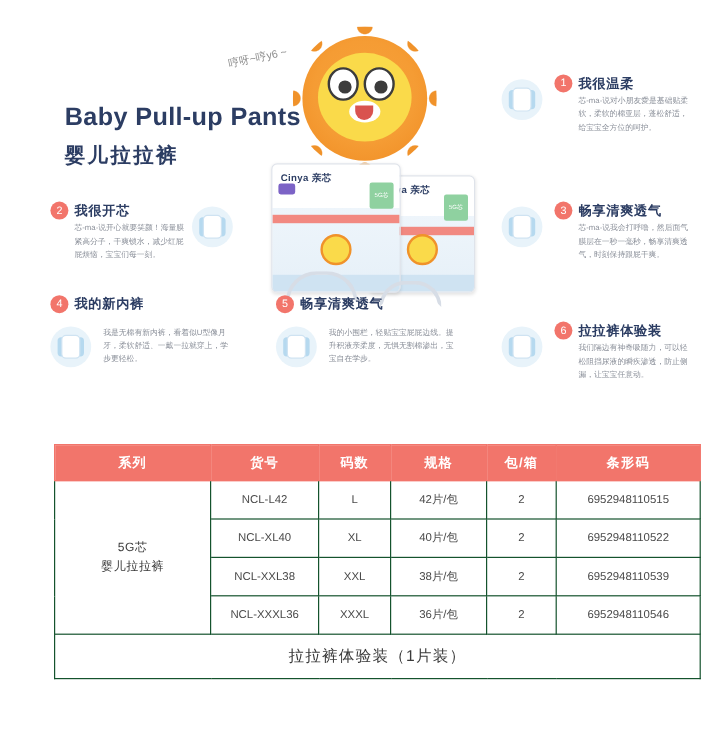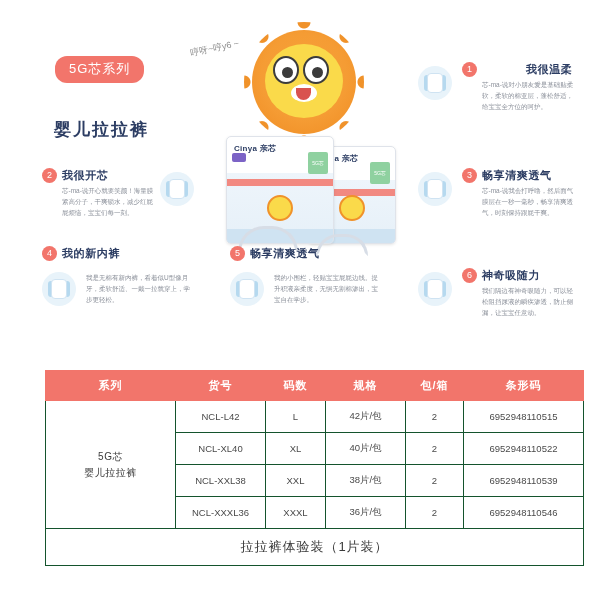--- a/index.html
+++ b/index.html
@@ -320,21 +320,21 @@
     background: #ffffff;
     border: 1px solid #cfe3f2;
     box-sizing: border-box;
     border-radius: 4px;
   }
 
   
   .feat-1 { left: 418px; top: 62px; }
   .feat-1 .f-thumb { left: 0; top: 4px; }
   .feat-1 .f-num { left: 44px; }
-  .feat-1 .f-head { left: 64px; margin-left: 44px; }
+  .feat-1 .f-head { left: 64px; }
   .feat-1 .f-body { left: 64px; width: 96px; }
 
   .feat-3 { left: 418px; top: 168px; }
   .feat-3 .f-thumb { left: 0; top: 4px; }
   .feat-3 .f-num { left: 44px; }
   .feat-3 .f-head { left: 64px; }
   .feat-3 .f-body { left: 64px; width: 96px; }
 
   .feat-6 { left: 418px; top: 268px; }
   .feat-6 .f-thumb { left: 0; top: 4px; }
@@ -407,21 +407,21 @@
   .col-3 { width: 60px; }
   .col-4 { width: 80px; }
   .col-5 { width: 58px; }
   .col-6 { width: 120px; }
 </style>
 </head>
 <body>
 
 <div class="page">
 
-  <div class="series-badge">5G芯系列</div>
+  <div class="title-en">Baby Pull-up Pants</div>
   <div class="title-cn">婴儿拉拉裤</div>
 
   <div class="hero">
     <div class="mascot-speech">哼呀~哼y6 ~</div>
 
     <div class="lion">
       <div class="mane"></div>
       <div class="face">
         <div class="eye left">
             <div class="pupil"></div>
@@ -474,21 +474,21 @@
     <div class="f-head">畅享清爽透气</div>
     <div class="f-body">芯-ma-说我会打呼噜，然后面气膜层在一秒一毫秒，畅享清爽透气，时刻保持跟屁干爽。</div>
   </div>
 
   <div class="feature feat-6">
     <div class="f-thumb">
       <div class="shape"></div>
       <div class="shape2"></div>
     </div>
     <div class="f-num">6</div>
-    <div class="f-head">神奇吸随力</div>
+    <div class="f-head">拉拉裤体验装</div>
     <div class="f-body">我们隔边有神奇吸随力，可以轻松阻挡尿液的瞬疾渗透，防止侧漏，让宝宝任意动。</div>
   </div>
 
   <div class="feature feat-2">
     <div class="f-thumb">
       <div class="shape"></div>
       <div class="shape2"></div>
     </div>
     <div class="f-num">2</div>
     <div class="f-head">我很开芯</div>

